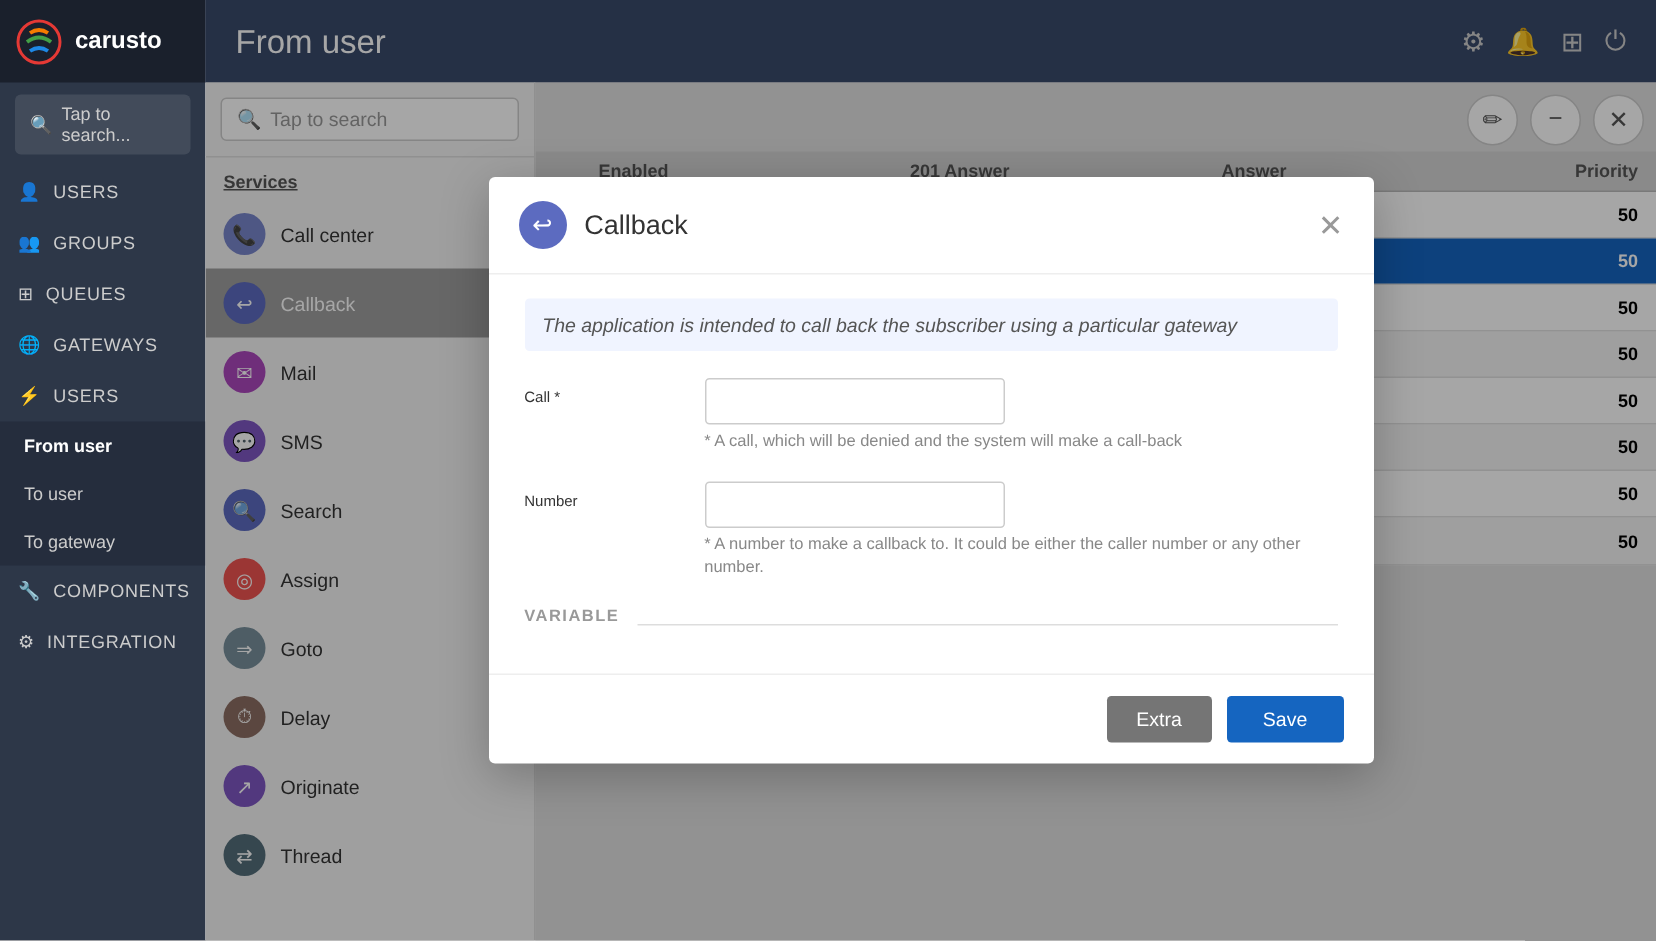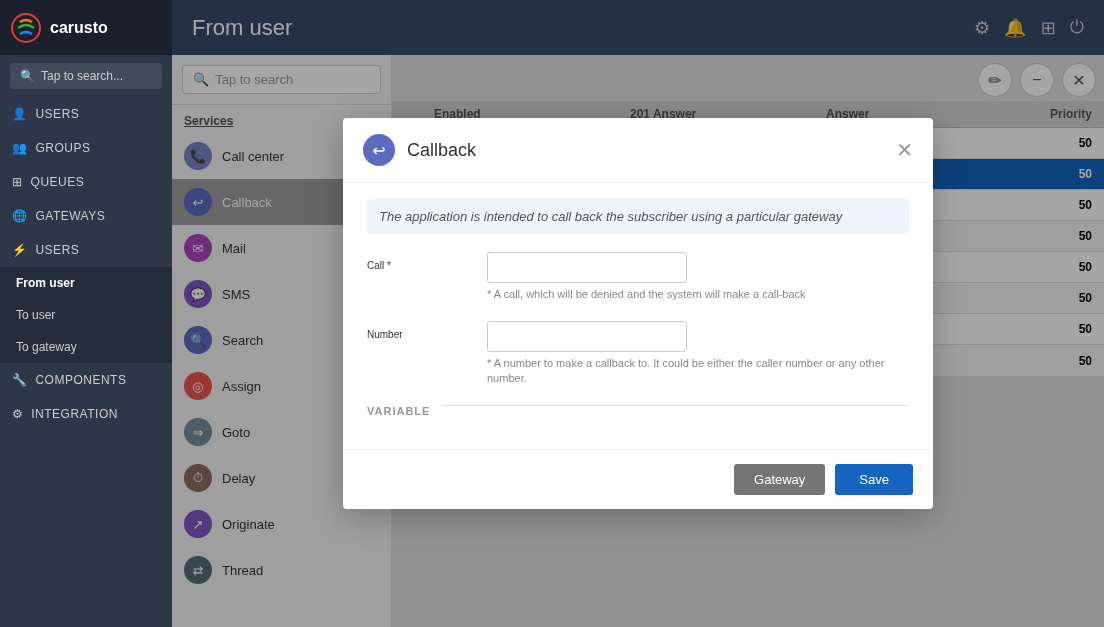--- a/index.html
+++ b/index.html
@@ -1,21 +1,21 @@
 <!DOCTYPE html>
 <html><head>
   <meta charset="utf-8">
   <style>
     * { box-sizing: border-box; margin: 0; padding: 0; }
     body { font-family: 'Segoe UI', Arial, sans-serif; font-size: 13px; background: #f0f0f0; overflow: hidden; }
 
     .app-container { display: flex; width: 1104px; height: 627px; position: relative; }
 
     
-    .sidebar { width: 172px; background: #2d3748; display: flex; flex-direction: column; height: 100%; color: #fff; }
+    .sidebar { width: 137px; background: #2d3748; display: flex; flex-direction: column; height: 100%; color: #fff; }
     .sidebar-header { background: #1a202c; padding: 12px 10px; display: flex; align-items: center; gap: 8px; height: 55px; }
     .logo-text { font-size: 16px; font-weight: bold; color: #fff; }
     .sidebar-search { padding: 8px 10px; }
     .sidebar-search-box { background: rgba(255,255,255,0.1); border: none; border-radius: 4px; color: #ccc; font-size: 12px; padding: 6px 10px; width: 100%; display: flex; align-items: center; gap: 6px; }
     .sidebar-nav { flex: 1; overflow-y: auto; }
     .sidebar-nav-item { display: flex; align-items: center; gap: 8px; padding: 10px 12px; color: #ccc; cursor: pointer; font-size: 12px; font-weight: 500; letter-spacing: 0.5px; }
     .route-item { padding: 9px 16px; color: #ccc; cursor: pointer; font-size: 12px; }
     .route-item.active { color: #fff; font-weight: 600; }
 
     
@@ -53,21 +53,21 @@
     .modal-close { background: none; border: none; font-size: 20px; color: #999; cursor: pointer; }
     .modal-body { padding: 16px 24px; flex: 1; overflow-y: auto; }
     .modal-description { font-style: italic; color: #555; font-size: 13px; margin-bottom: 18px; background: #f0f4ff; padding: 10px 12px; border-radius: 3px; }
     .form-row { display: flex; align-items: flex-start; margin-bottom: 18px; }
     .form-label { width: 120px; font-size: 10px; color: #333; padding-top: 8px; flex-shrink: 0; }
     .form-field { flex: 1; }
     .form-select { width: 200px; padding: 7px 10px; border: 1px solid #ccc; border-radius: 3px; font-size: 13px; background: #fff; appearance: none; cursor: pointer; }
     .form-hint { font-size: 11px; color: #888; margin-top: 4px; line-height: 1.4; }
     .form-hint.link { color: #5C6BC0; }
     .form-input { width: 200px; padding: 7px 10px; border: 1px solid #ccc; border-radius: 3px; font-size: 13px; }
-    .variable-divider { display: flex; align-items: flex-start; margin: 10px 0 16px; gap: 12px; }
+    .variable-divider { display: flex; align-items: flex-end; margin: 10px 0 16px; gap: 12px; }
     .variable-label { font-size: 11px; color: #999; letter-spacing: 1px; font-weight: 600; white-space: nowrap; }
     .divider-line { flex: 1; height: 1px; background: #ddd; }
     .modal-footer { display: flex; justify-content: flex-end; gap: 10px; padding: 14px 20px; border-top: 1px solid #eee; }
     .btn-cancel { padding: 8px 20px; background: #757575; color: #fff; border: none; border-radius: 3px; cursor: pointer; font-size: 13px; }
     .btn-save { padding: 8px 24px; background: #1565C0; color: #fff; border: none; border-radius: 3px; cursor: pointer; font-size: 13px; }
     .r-btn { width: 34px; height: 34px; border-radius: 50%; border: 1px solid #ccc; background: #fff; cursor: pointer; display: flex; align-items: center; justify-content: center; font-size: 16px; color: #555; }
 
     
     .panels { display: flex; flex: 1; height: 572px; }
 
@@ -346,19 +346,19 @@
           </div>
 
           <div class="variable-divider">
             <span class="variable-label">VARIABLE</span>
             <div class="divider-line"></div>
           </div>
 
         </div>
 
         <div class="modal-footer">
-          <button class="btn-cancel">Gateway</button>
+          <button class="btn-cancel">Extra</button>
           <button class="btn-save">Save</button>
         </div>
       </div>
     </div>
   </div>
 </div>
 
 </body></html>

